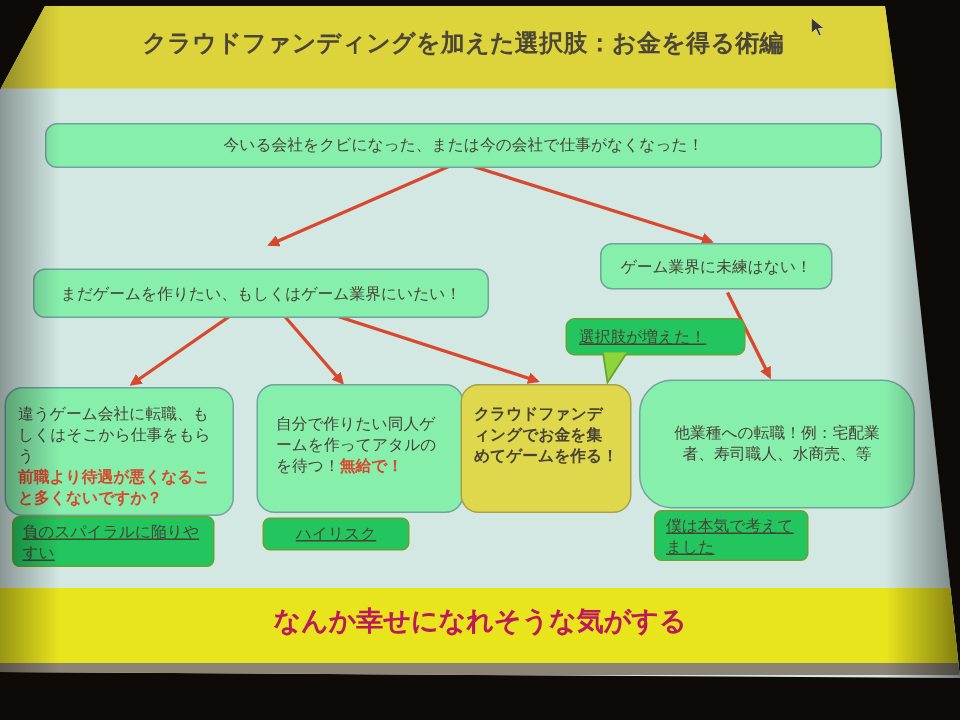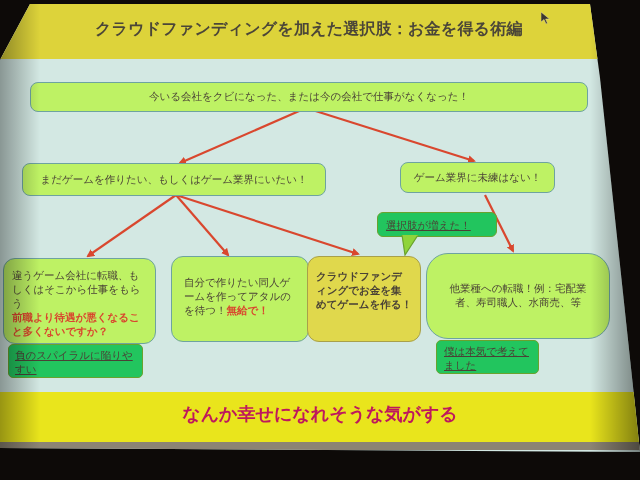--- a/index.html
+++ b/index.html
@@ -59,23 +59,22 @@
     }
     .box {
       position: absolute;
       box-sizing: border-box;
       border-radius: 10px;
       color: #4a4236;
       font-size: 10.5px;
       line-height: 14px;
     }
     .teal {
-      background: #bef264;
+      background: #86efac;
       border: 1.5px solid #6ea3a0;
-      font-family: Liberation Mono, monospace;
     }
     .yellow {
       background: #e0d84c;
       border: 1.5px solid #a8a04a;
       font-weight: bold;
     }
     .green {
       background: #22c55e;
       border: 1.5px solid #6aa22e;
       border-radius: 5px;
@@ -120,21 +119,21 @@
         <line x1="176" y1="195" x2="228" y2="255"></line>
         <line x1="176" y1="195" x2="358" y2="254"></line>
         <line x1="485" y1="195" x2="513" y2="251"></line>
       </g>
     </svg>
 
     <div class="box teal center" style="left:30px; top:82px; width:558px; height:30px; border-radius:8px;">
       <span>今いる会社をクビになった、または今の会社で仕事がなくなった！</span>
     </div>
 
-    <div class="box teal center" style="left:22px; top:163px; width:304px; height:33px; border-radius:8px;">
+    <div class="box teal center" style="left:22px; top:179px; width:304px; height:33px; border-radius:8px;">
       <span>まだゲームを作りたい、もしくはゲーム業界にいたい！</span>
     </div>
 
     <div class="box teal center" style="left:400px; top:162px; width:155px; height:31px; border-radius:8px;">
       <span>ゲーム業界に未練はない！</span>
     </div>
 
     <div class="box green" style="left:377px; top:212px; width:120px; height:25px; border-radius:6px; padding:5px 8px;">
       <span>選択肢が増えた！</span>
     </div>
@@ -157,20 +156,23 @@
     </div>
 
     <div class="box teal center" style="left:426px; top:253px; width:184px; height:86px; padding:0 14px; border-radius:22px;">
       <span>他業種への転職！例：宅配業者、寿司職人、水商売、等</span>
     </div>
 
     <div class="box green" style="left:8px; top:344px; width:135px; height:34px; padding:3px 6px;">
       <span>負のスパイラルに陥りやすい</span>
     </div>
 
+    <div class="box green center" style="left:175px; top:345px; width:98px; height:22px;">
+      <span>ハイリスク</span>
+    </div>
 
     <div class="box green" style="left:436px; top:340px; width:103px; height:34px; padding:3px 7px;">
       <span>僕は本気で考えてました</span>
     </div>
 
     <div id="bottom-band"></div>
     <div id="bottom-text">なんか幸せになれそうな気がする</div>
     <div id="bottom-edge"></div>
 
     <div class="edge-shadow-left"></div>

